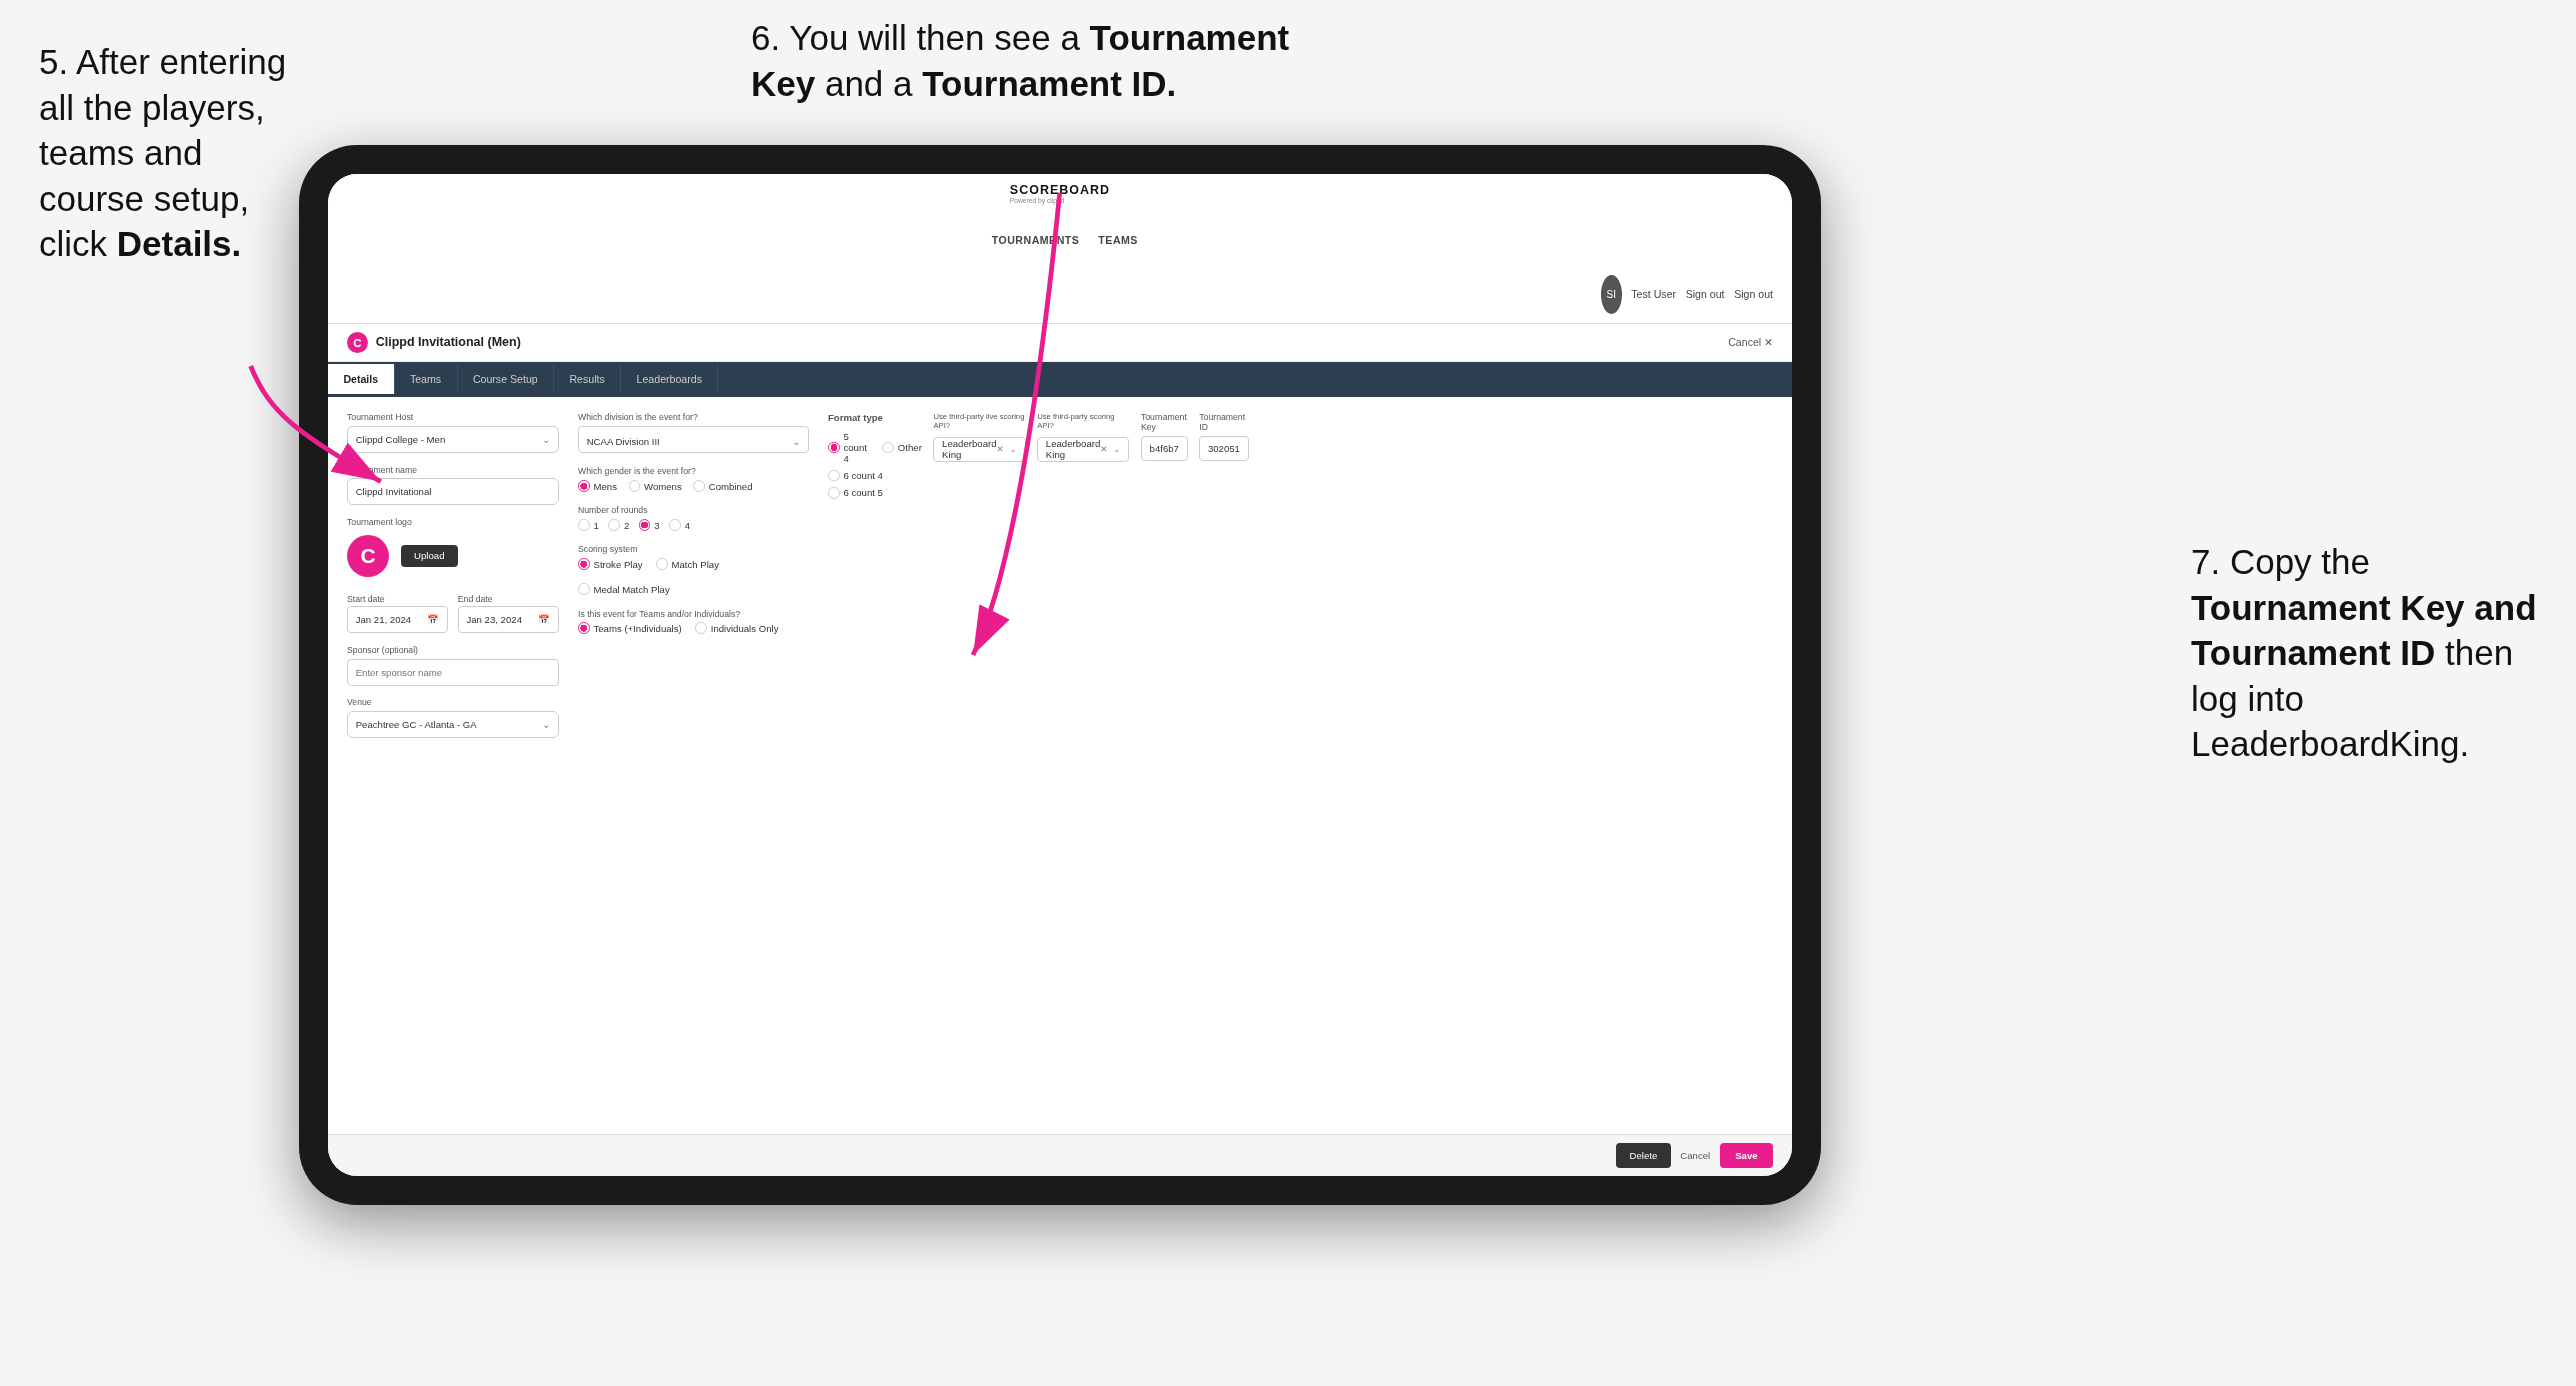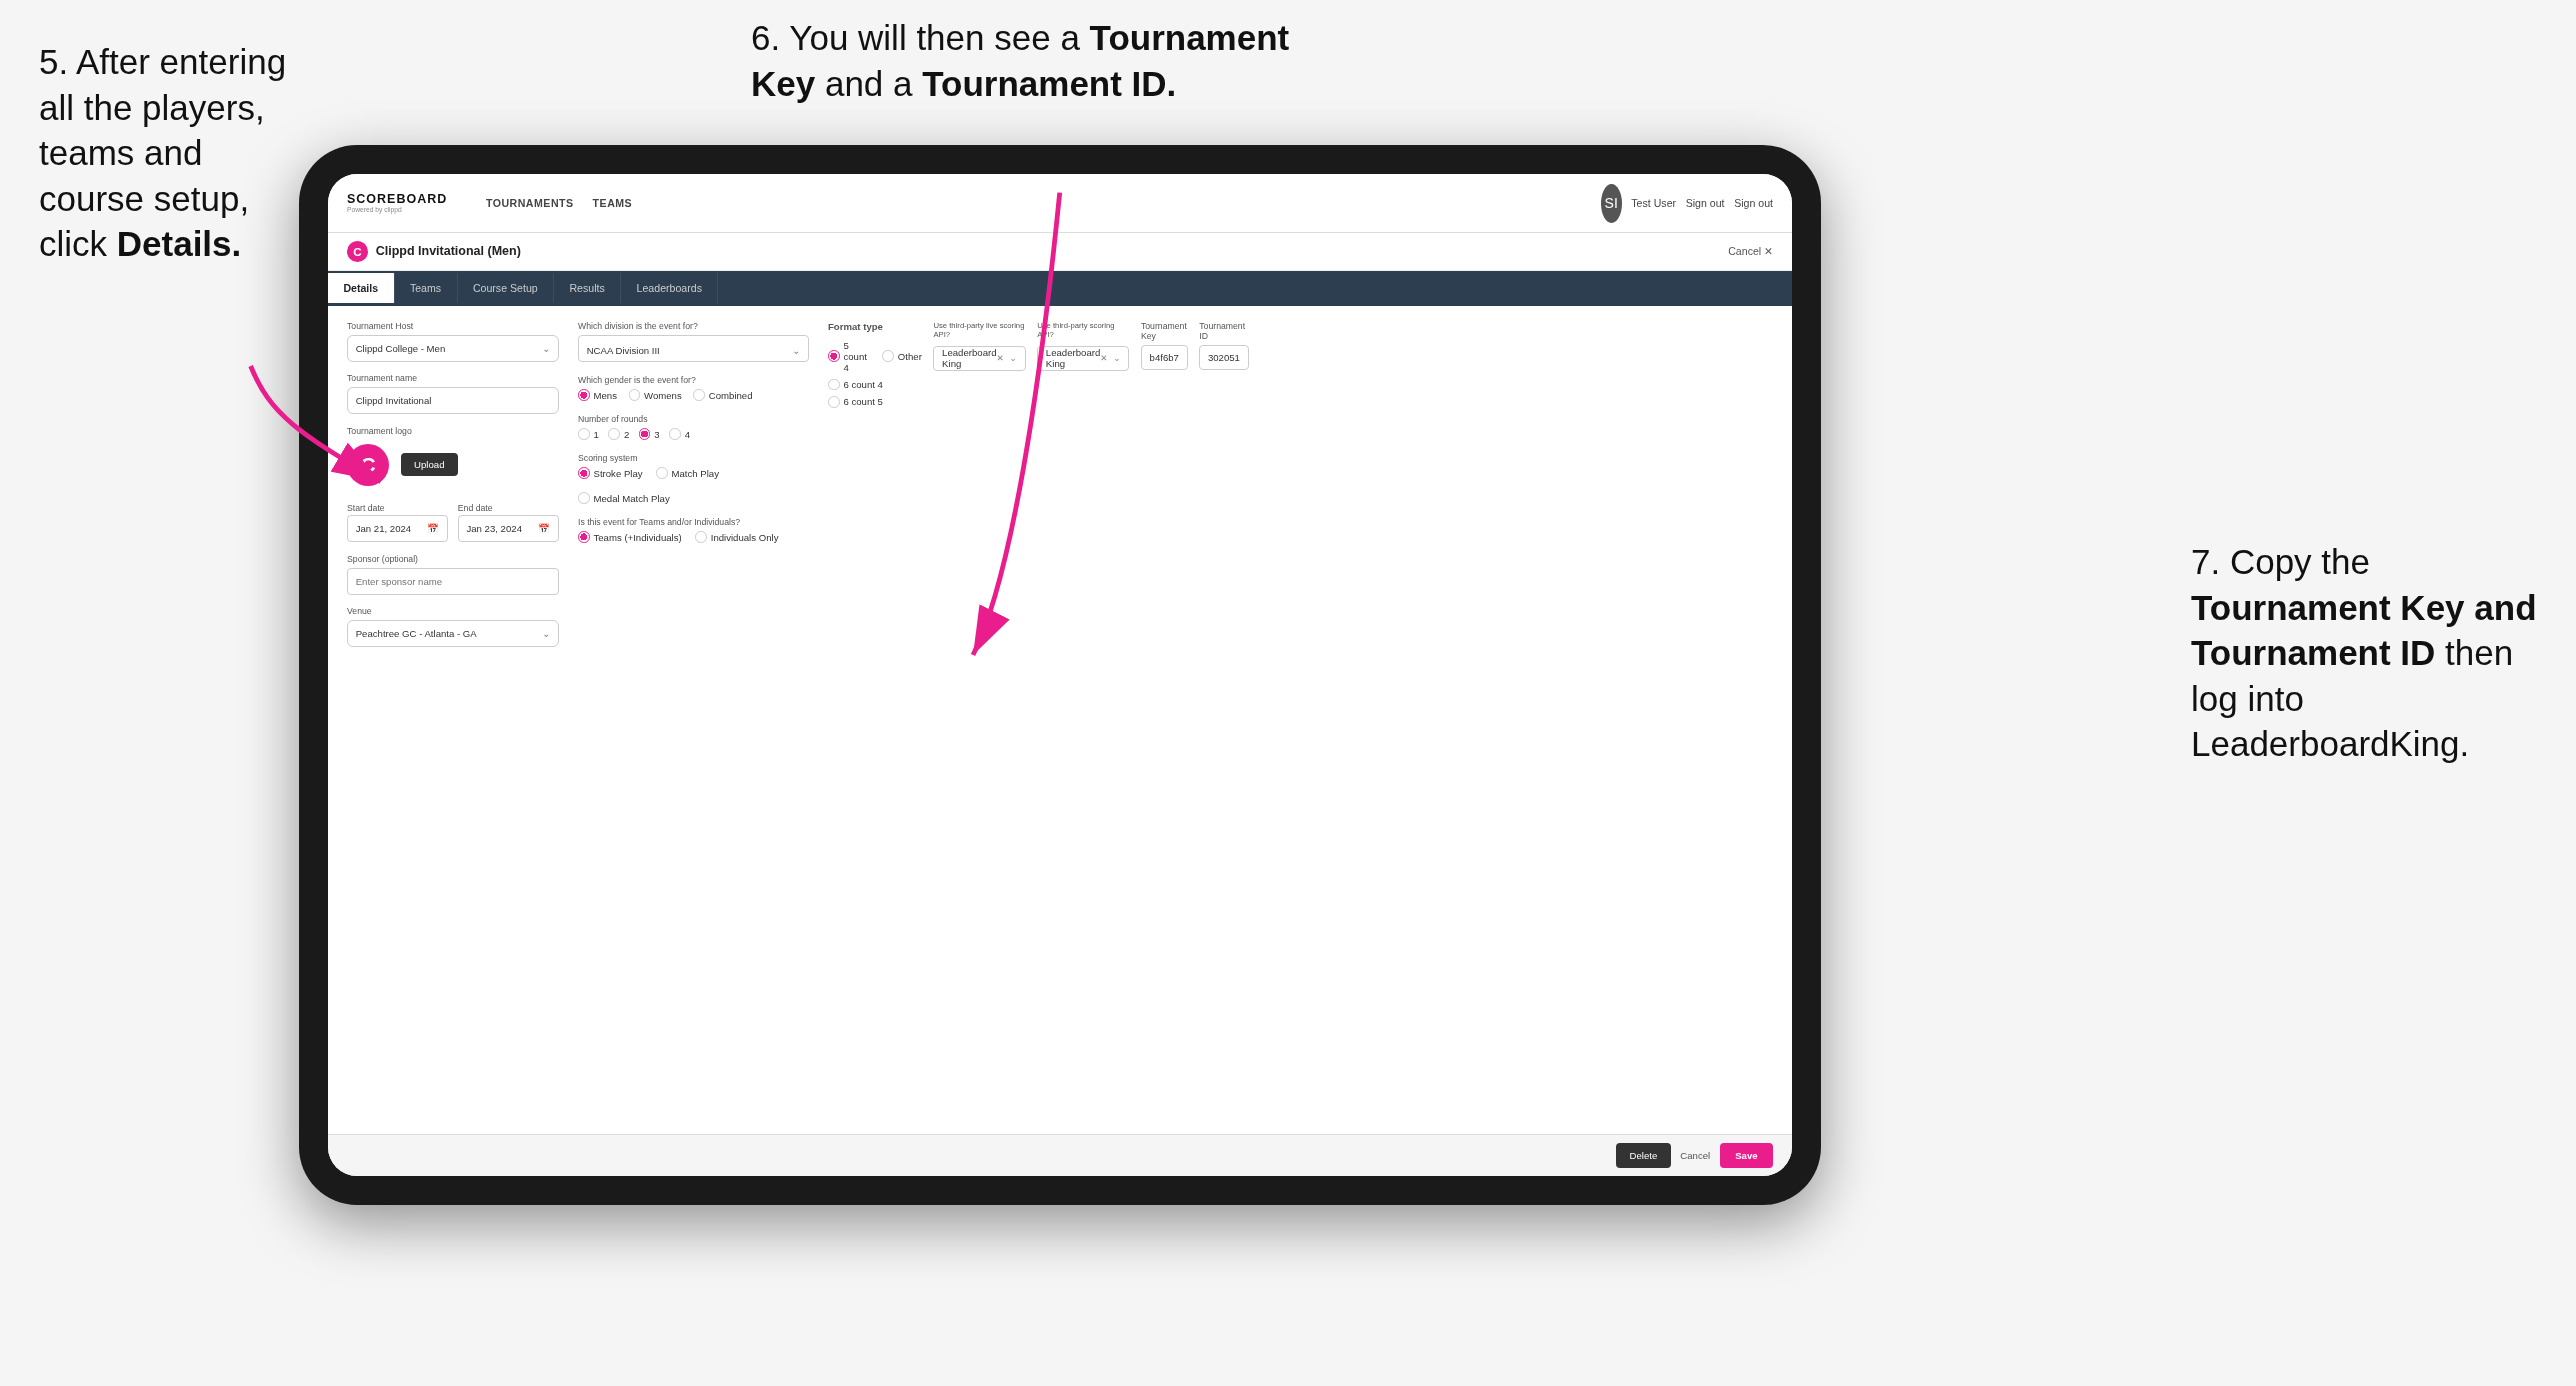--- a/index.html
+++ b/index.html
@@ -74,20 +74,21 @@
 
     
     .topnav {
       background: #fff;
       border-bottom: 1px solid #ddd;
       padding: 9.6px 19px;
       display: flex;
       align-items: center;
       gap: 29px;
       min-height: 46px;
+      flex-direction: column;
     }
     .brand {
       display: flex;
       flex-direction: column;
       line-height: 1.1;
     }
     .brand-name {
       font-size: 12.5px;
       font-weight: 800;
       letter-spacing: 1px;
@@ -120,21 +121,21 @@
     }
     .user-icon {
       width: 21px;
       height: 39px;
       background: #555;
       border-radius: 50%;
       display: flex;
       align-items: center;
       justify-content: center;
       color: #fff;
-      font-size: 14px;
+      font-size: 10px;
     }
 
     
     .tourney-header {
       background: #fff;
       border-bottom: 1px solid #eee;
       padding: 7.7px 19px;
       display: flex;
       align-items: center;
       justify-content: space-between;

